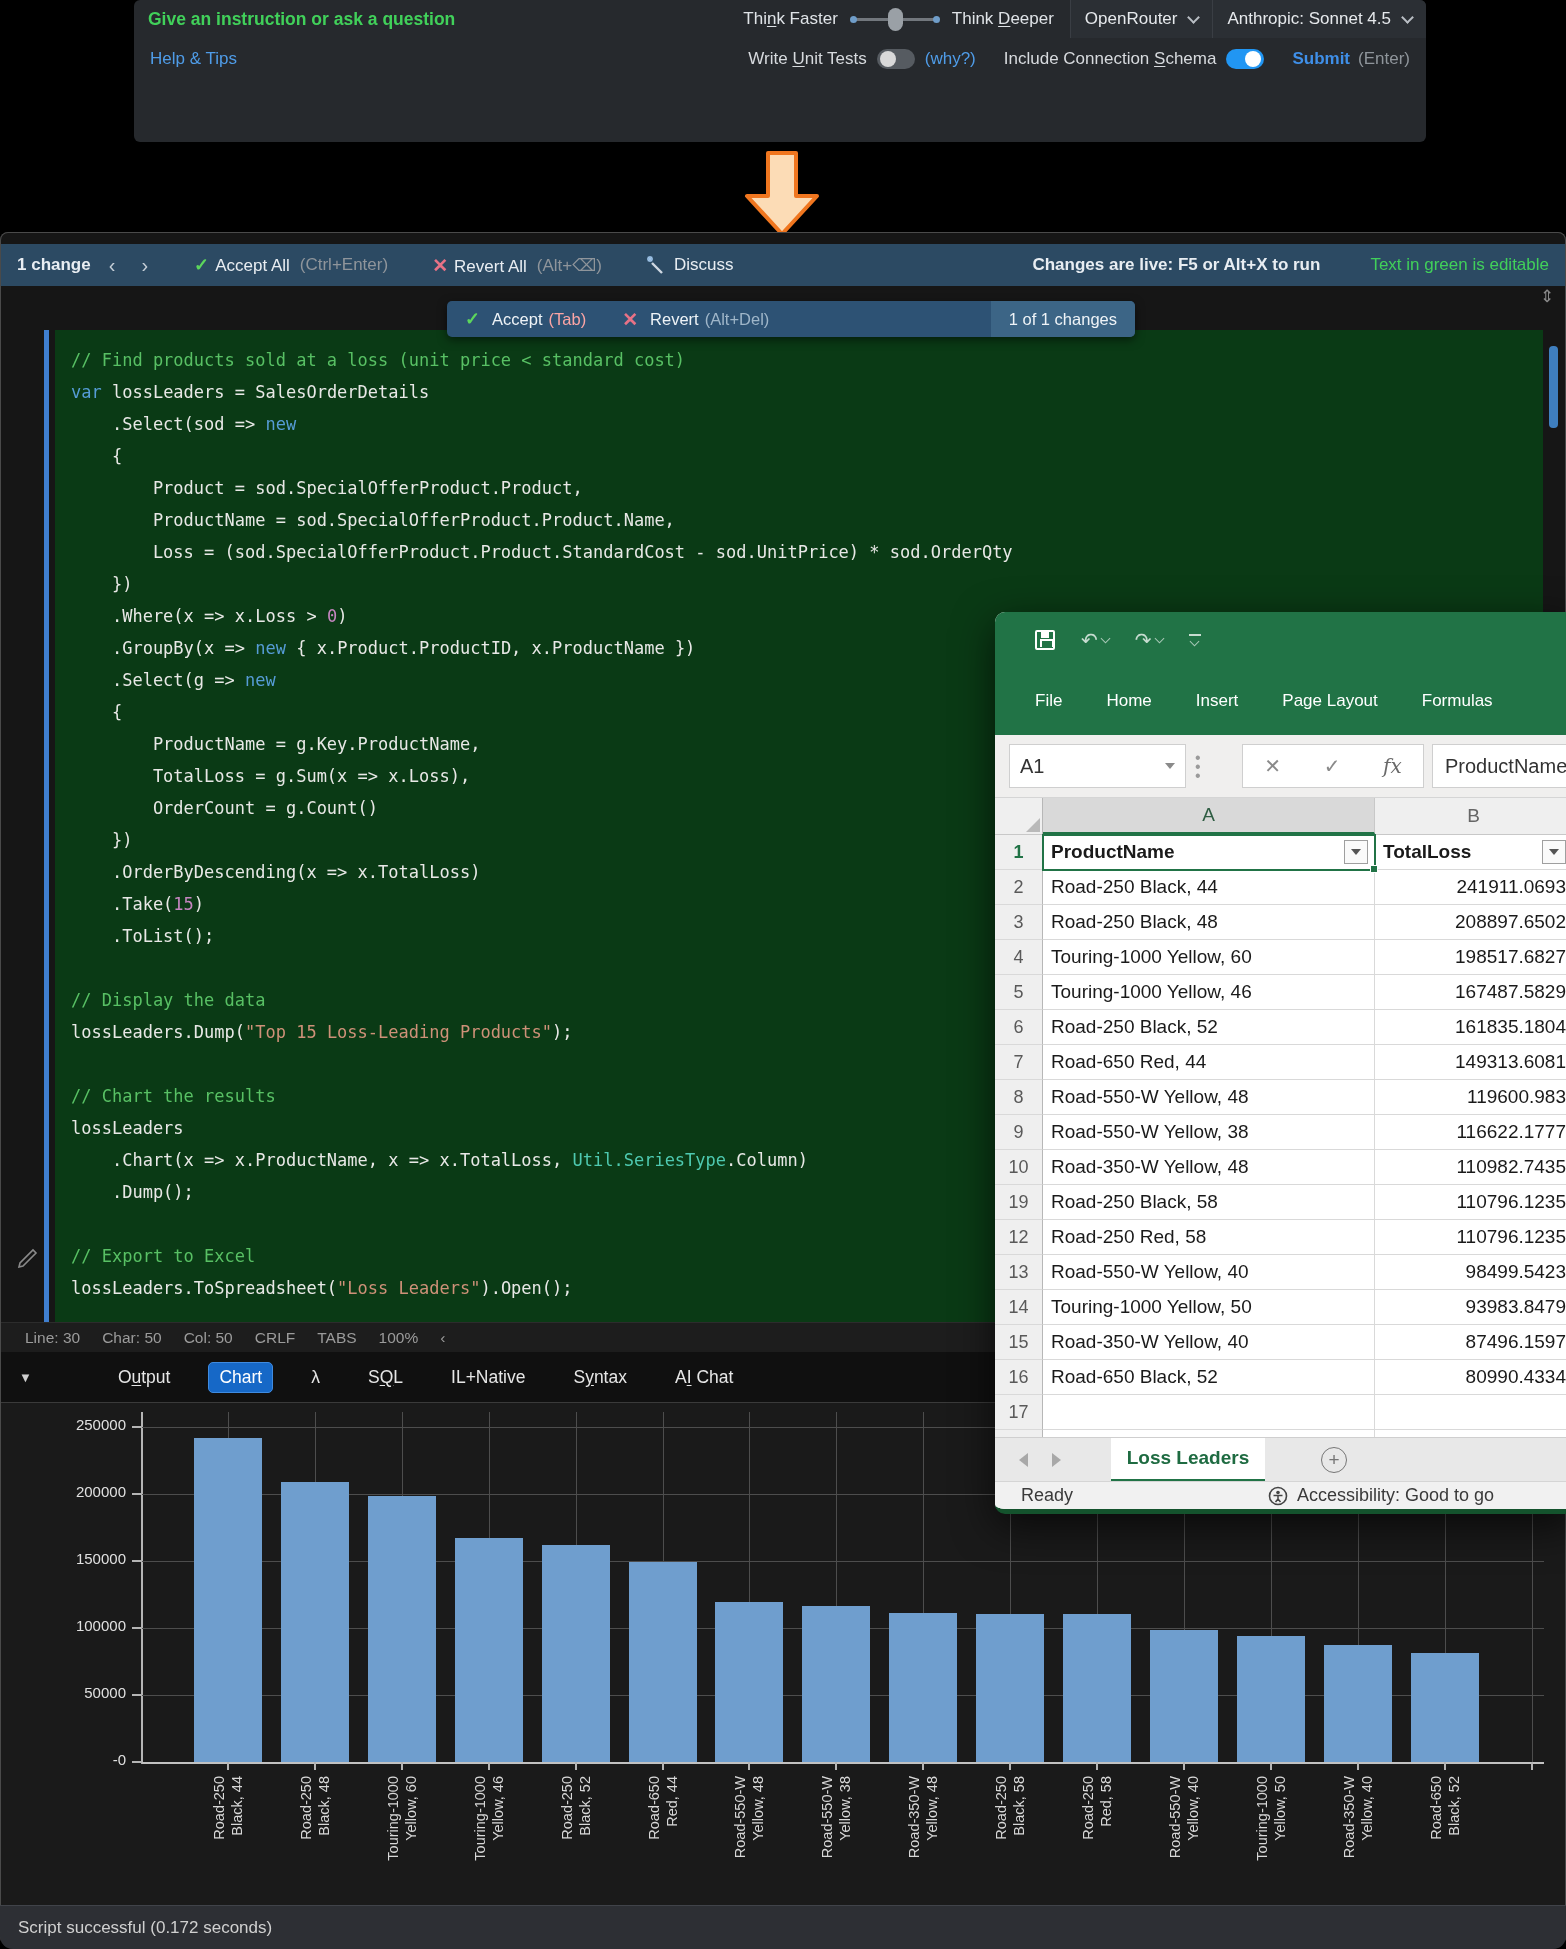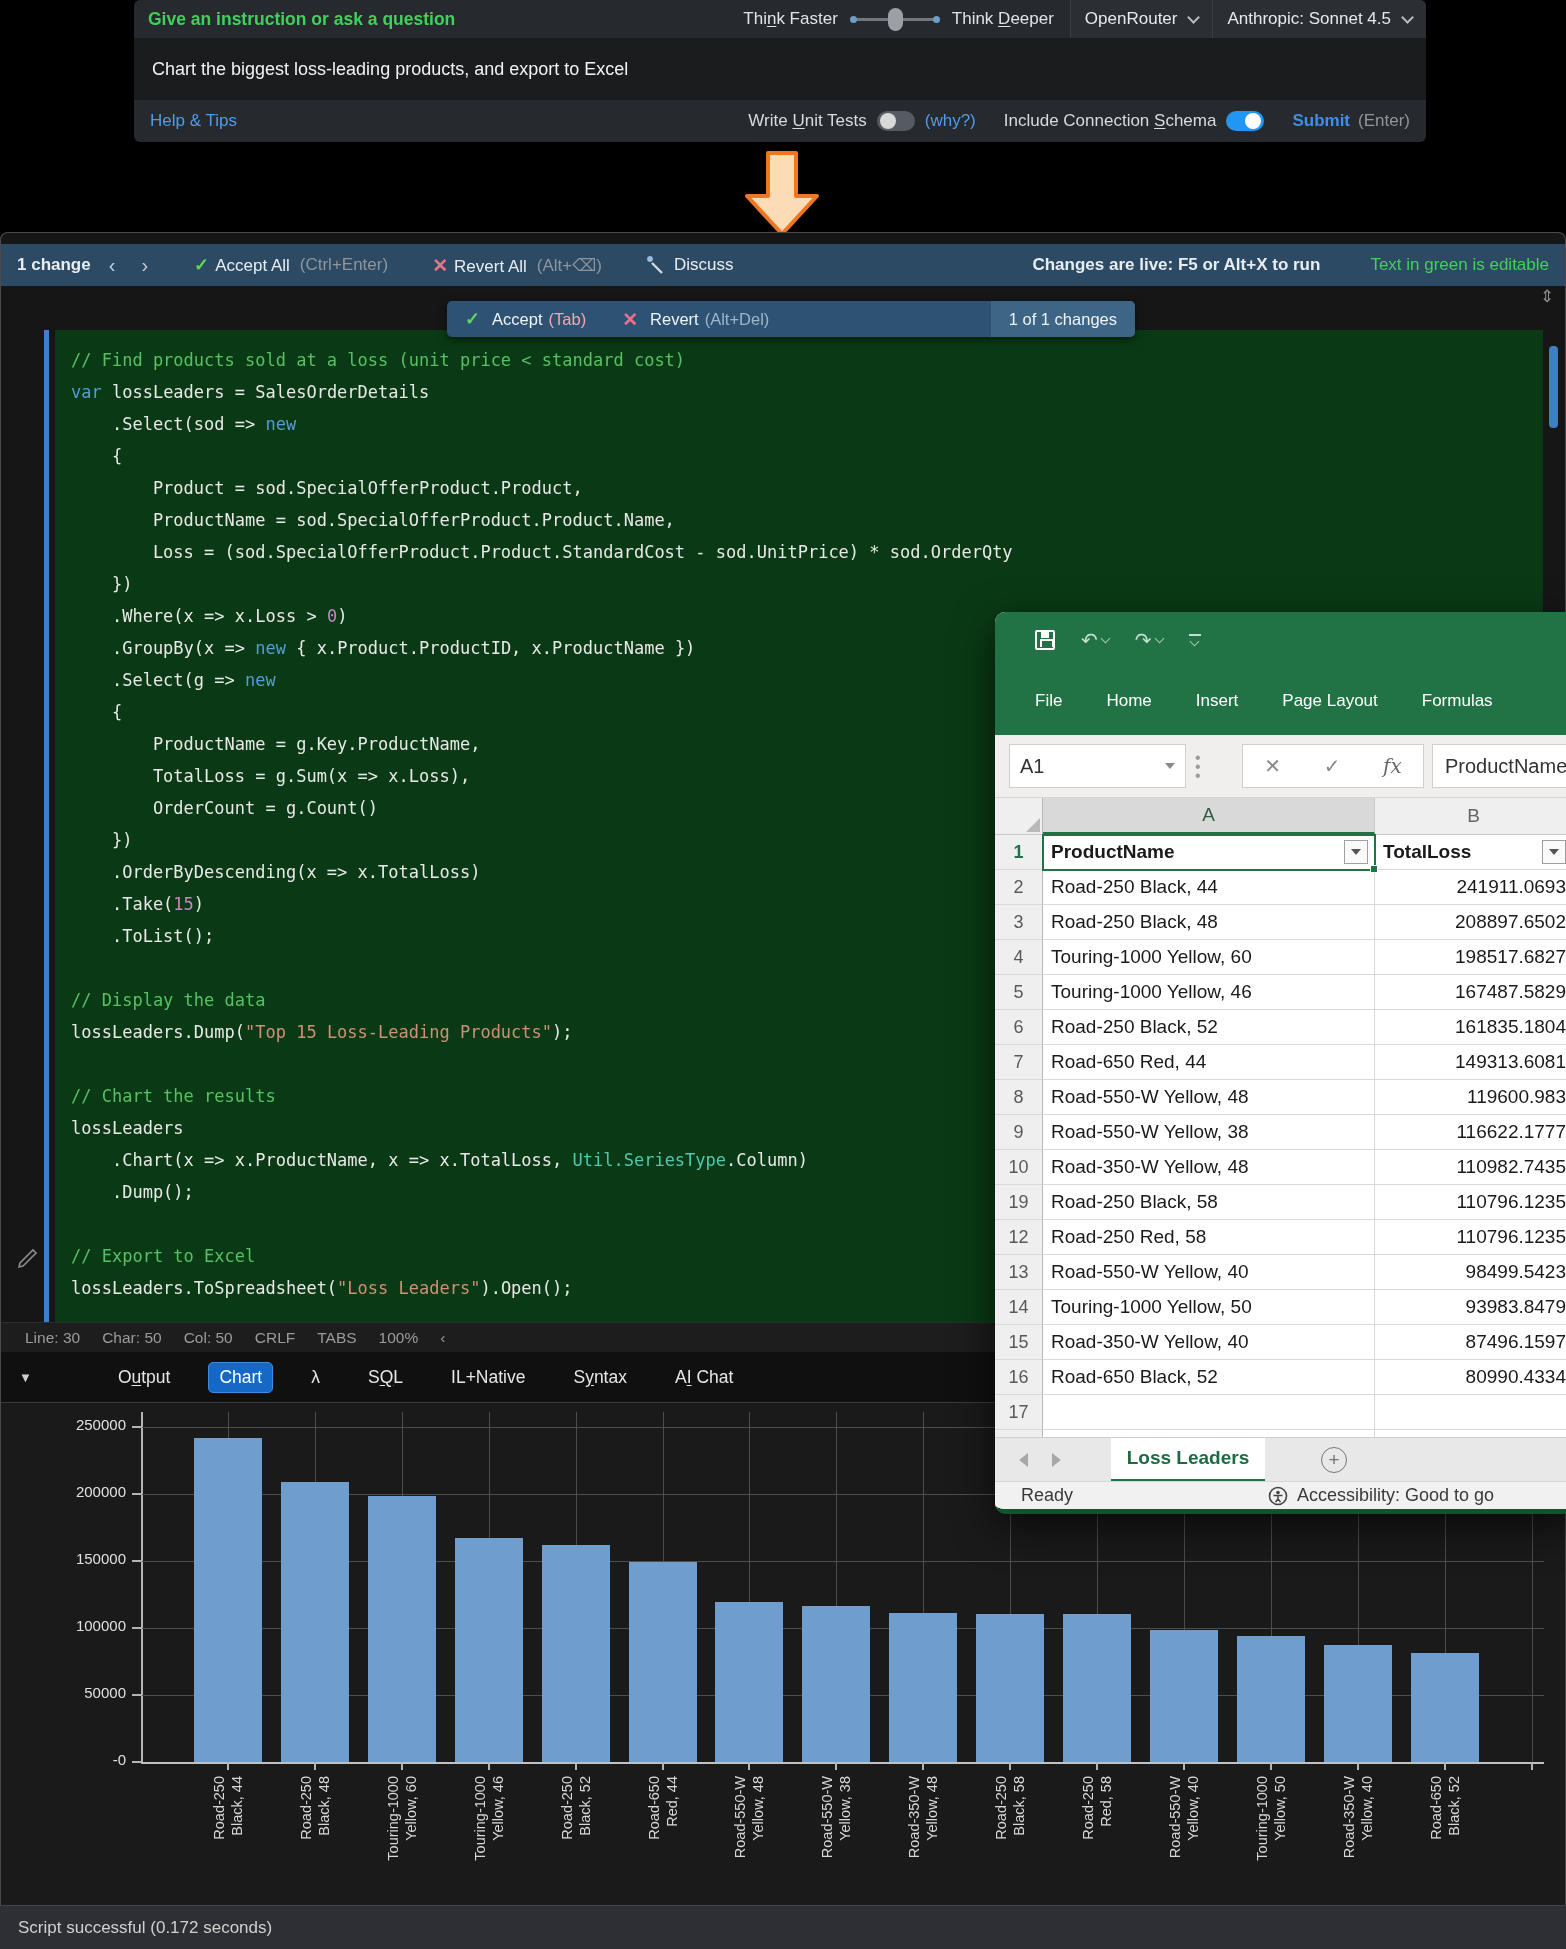--- a/index.html
+++ b/index.html
@@ -1,18 +1,18 @@
 <!DOCTYPE html>
 <html><head>
 <meta charset="utf-8">
 <style>
   * { margin:0; padding:0; box-sizing:border-box; }
   html,body { background:#000; }
   body { font-family:"Liberation Sans", sans-serif; }
-  #stage { position:relative; width:1566px; height:1949px; overflow:hidden; background:#000; }
+  #stage { position:relative; width:1566px; height:1949px; overflow:hidden; background:#000;border-radius:13px; }
   .abs { position:absolute; }
   u { text-decoration:underline; text-underline-offset:2px; }
 
   
   #ai-panel { left:134px; top:0; width:1292px; height:142px; background:#26292d; border-radius:6px; overflow:hidden; }
   #ai-row1 { height:38px; padding:0 14px; display:flex; align-items:center; color:#dfe3e7; font-size:17px; }
   #ai-placeholder { color:#41d05a; font-weight:bold; font-size:17.5px; }
   .slider { display:flex; align-items:center; margin:0 14px; }
   .slider .track { position:relative; width:86px; height:3px; background:#72777d; border-radius:2px; }
   .slider .dot { position:absolute; top:-2px; width:7px; height:7px; border-radius:50%; background:#6f9dc9; }
@@ -142,23 +142,20 @@
       </span>
       <span style="margin-right:16px">Think <u>D</u>eeper</span>
       <span class="dd">
         <span>OpenRouter</span>
         <span class="chev"></span>
       </span>
       <span class="dd" style="margin-right:-14px">
         <span>Anthropic: Sonnet 4.5</span>
         <span class="chev"></span>
       </span>
-    </div>
-    <div id="ai-row2">
-      <span>Chart the biggest loss-leading products, and export to Excel</span>
     </div>
     <div id="ai-row3">
       <span class="link">Help &amp; Tips</span>
       <span style="flex:1"></span>
       <span>Write <u>U</u>nit Tests</span>
       <span class="toggle">
           <span class="knob"></span>
         </span>
       <span class="link" style="margin-right:28px">(why?)</span>
       <span>Include Connection <u>S</u>chema</span>

